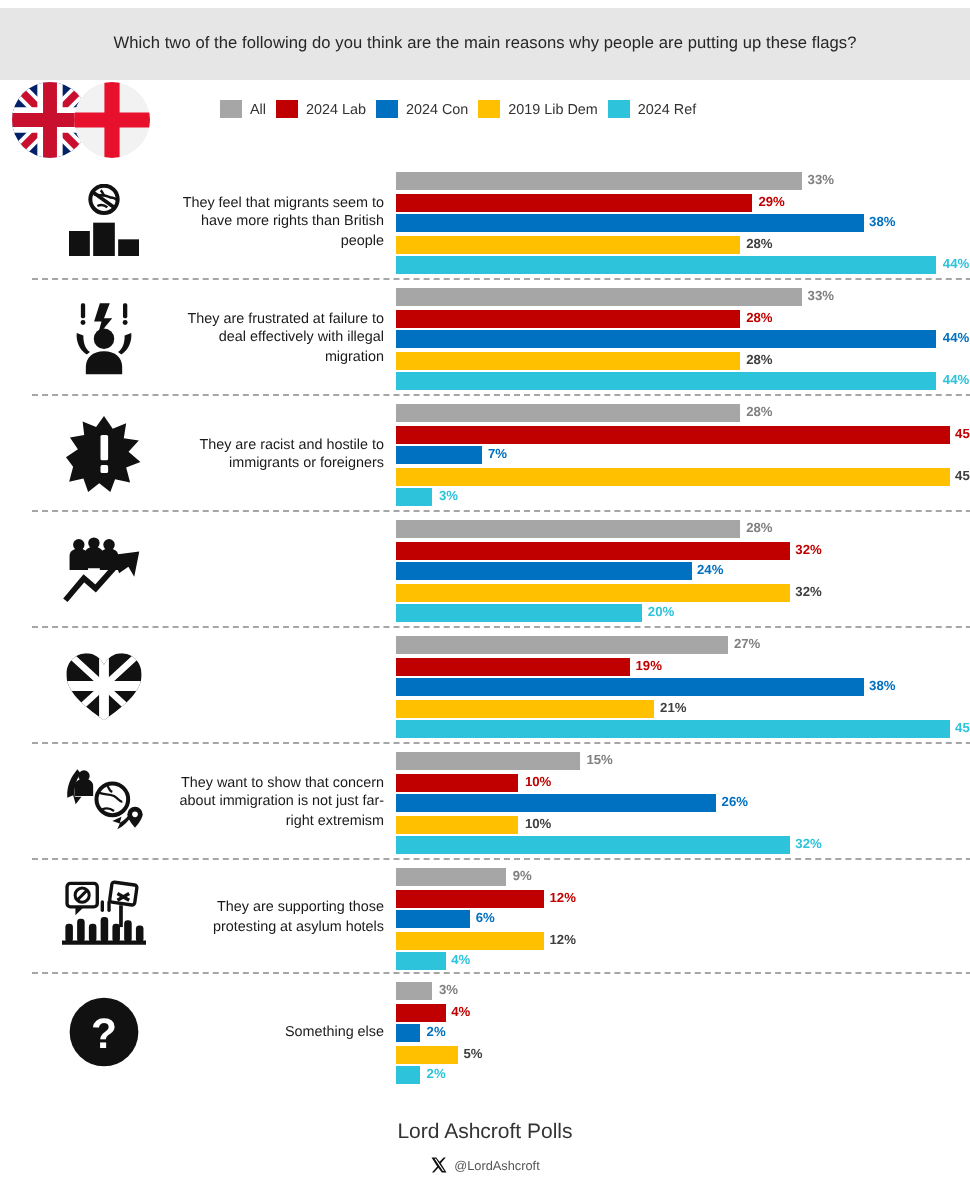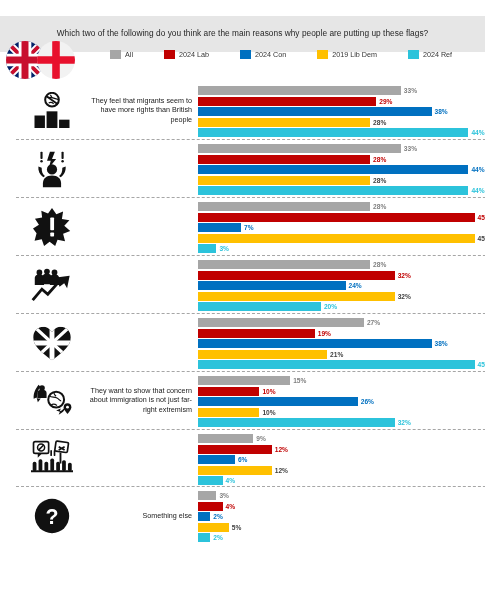--- a/index.html
+++ b/index.html
@@ -13,21 +13,21 @@
   }
   #page {
     position: relative;
     width: 485px; height: 600px;
     background: #ffffff;
   }
 
   
   .header-band {
     position: absolute;
-    left: 0; top: 16px;
+    left: 0; top: 4px;
     width: 485px; height: 36px;
     background: #e6e6e6;
     display: flex; align-items: center; justify-content: center;
   }
   .header-title {
     font-size: 8.3px;
     color: #262626;
     letter-spacing: 0.04px;
     text-align: center;
     padding: 0 20px;
@@ -57,21 +57,21 @@
   .legend {
     position: absolute;
     left: 110px; top: 14px;
     display: flex;
     align-items: center;
     gap: 0px;
   }
   .legend-item {
     display: flex;
     align-items: center;
-    margin-right: 31px;
+    margin-right: 5px;
   }
   .legend-swatch {
     width: 11px; height: 9px;
     margin-right: 4px;
     flex: 0 0 auto;
   }
   .legend-label {
     font-size: 7.2px;
     color: #333333;
     white-space: nowrap;
@@ -251,20 +251,21 @@
       <rect x="10" y="2" width="2.6" height="9" rx="1"></rect>
             <circle cx="11.3" cy="13.6" r="1.5"></circle>
       <rect x="35.5" y="2" width="2.6" height="9" rx="1"></rect>
             <circle cx="36.8" cy="13.6" r="1.5"></circle>
       <circle cx="24" cy="23.5" r="6.2"></circle>
       <path d="M24 31c-7 0-11 4-11 9.5V45h22v-4.5C35 35 31 31 24 31z"></path>
       <path d="M13.5 33 C9 30 7 25 7.5 20 L11.5 21.5 C11.5 26 12.5 29.5 15.5 31.5 Z"></path>
       <path d="M34.5 33 C39 30 41 25 40.5 20 L36.5 21.5 C36.5 26 35.5 29.5 32.5 31.5 Z"></path>
     </svg>
         </div>
+        <div class="row-label">They are frustrated at failure to deal effectively with illegal migration</div>
         <div class="bars">
           <div class="bar-line">
             <div class="bar" style="width: 202.812px; background: rgb(166, 166, 166);"></div>
             <span class="bar-val" style="color: rgb(128, 128, 128);">33%</span>
           </div>
           <div class="bar-line">
             <div class="bar" style="width: 172.083px; background: rgb(192, 0, 0);"></div>
             <span class="bar-val" style="color: rgb(192, 0, 0);">28%</span>
           </div>
           <div class="bar-line">
@@ -282,20 +283,21 @@
         </div>
       </div>
       <div class="row" style="height: 58px;">
         <div class="row-icon">
           <svg viewBox="0 0 48 48" width="38" height="38" fill="#111">
       <path d="M24 0 L29.5 8 L38 4.5 L36.5 14 L46 15.5 L39.5 22.5 L47 29 L38 32.5 L40.5 42 L31 40 L28 48 L21 42.5 L14 48 L11 39.5 L2 41.5 L4.5 32 L0 26 L7.5 21 L2.5 13.5 L11.5 12 L10.5 3.5 L19 7 Z"></path>
       <rect x="21.8" y="12" width="4.8" height="16" fill="#fff" rx="1"></rect>
       <rect x="21.8" y="31" width="4.8" height="5" fill="#fff" rx="1"></rect>
     </svg>
         </div>
+        <div class="row-label">They are racist and hostile to immigrants or foreigners</div>
         <div class="bars">
           <div class="bar-line">
             <div class="bar" style="width: 172.083px; background: rgb(166, 166, 166);"></div>
             <span class="bar-val" style="color: rgb(128, 128, 128);">28%</span>
           </div>
           <div class="bar-line">
             <div class="bar" style="width: 276.562px; background: rgb(192, 0, 0);"></div>
             <span class="bar-val" style="color: rgb(192, 0, 0);">45%</span>
           </div>
           <div class="bar-line">
@@ -438,20 +440,21 @@
       <rect x="2" y="26" width="4.5" height="11" rx="2"></rect>
             <rect x="9" y="23" width="4.5" height="14" rx="2"></rect>
       <rect x="16" y="26" width="4.5" height="11" rx="2"></rect>
             <rect x="23" y="22" width="4.5" height="15" rx="2"></rect>
       <rect x="30" y="26" width="4.5" height="11" rx="2"></rect>
             <rect x="37" y="24" width="4.5" height="13" rx="2"></rect>
       <rect x="44" y="27" width="4.5" height="10" rx="2"></rect>
       <path d="M0 36 h50 v2.5 H0z"></path>
     </svg>
         </div>
+        <div class="row-label">They are supporting those protesting at asylum hotels</div>
         <div class="bars">
           <div class="bar-line">
             <div class="bar" style="width: 55.3125px; background: rgb(166, 166, 166);"></div>
             <span class="bar-val" style="color: rgb(128, 128, 128);">9%</span>
           </div>
           <div class="bar-line">
             <div class="bar" style="width: 73.75px; background: rgb(192, 0, 0);"></div>
             <span class="bar-val" style="color: rgb(192, 0, 0);">12%</span>
           </div>
           <div class="bar-line">
@@ -494,14 +497,25 @@
             <span class="bar-val" style="color: rgb(63, 63, 63);">5%</span>
           </div>
           <div class="bar-line">
             <div class="bar" style="width: 12.2917px; background: rgb(44, 195, 219);"></div>
             <span class="bar-val" style="color: rgb(44, 195, 219);">2%</span>
           </div>
         </div>
       </div>
     </div>
 
+  <div class="footer">
+    <div class="footer-title">Lord Ashcroft Polls</div>
+    <div class="footer-handle-row">
+      <span class="x-logo">
+        <svg width="9" height="9" viewBox="0 0 24 24" fill="#111111">
+          <path d="M18.2 2H21l-6.6 7.6L22 22h-6.2l-4.8-6.3L5.4 22H2.6l7-8.1L2 2h6.3l4.4 5.8L18.2 2zm-1 18h1.7L7.9 3.8H6.1L17.2 20z"></path>
+        </svg>
+      </span>
+      <span class="footer-handle">@LordAshcroft</span>
+    </div>
+  </div>
 
 </div>
 
 </body></html>

